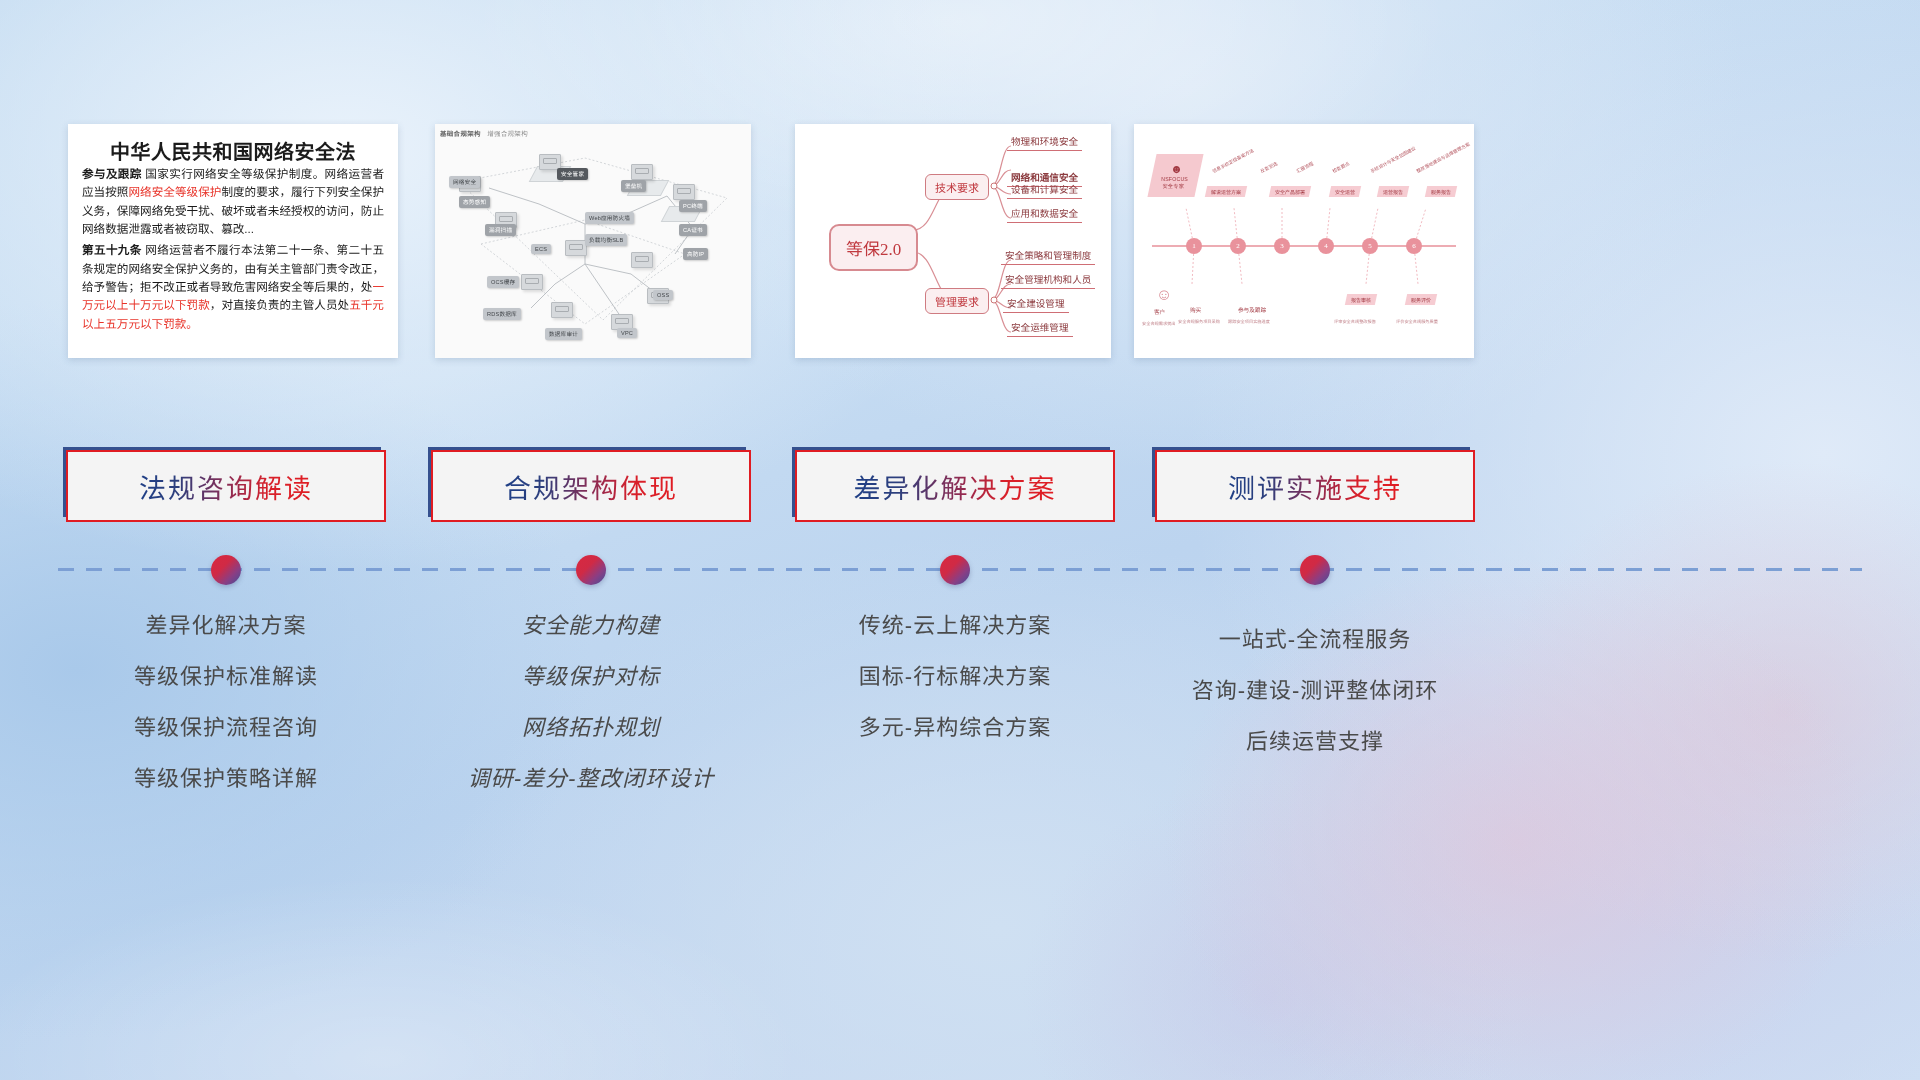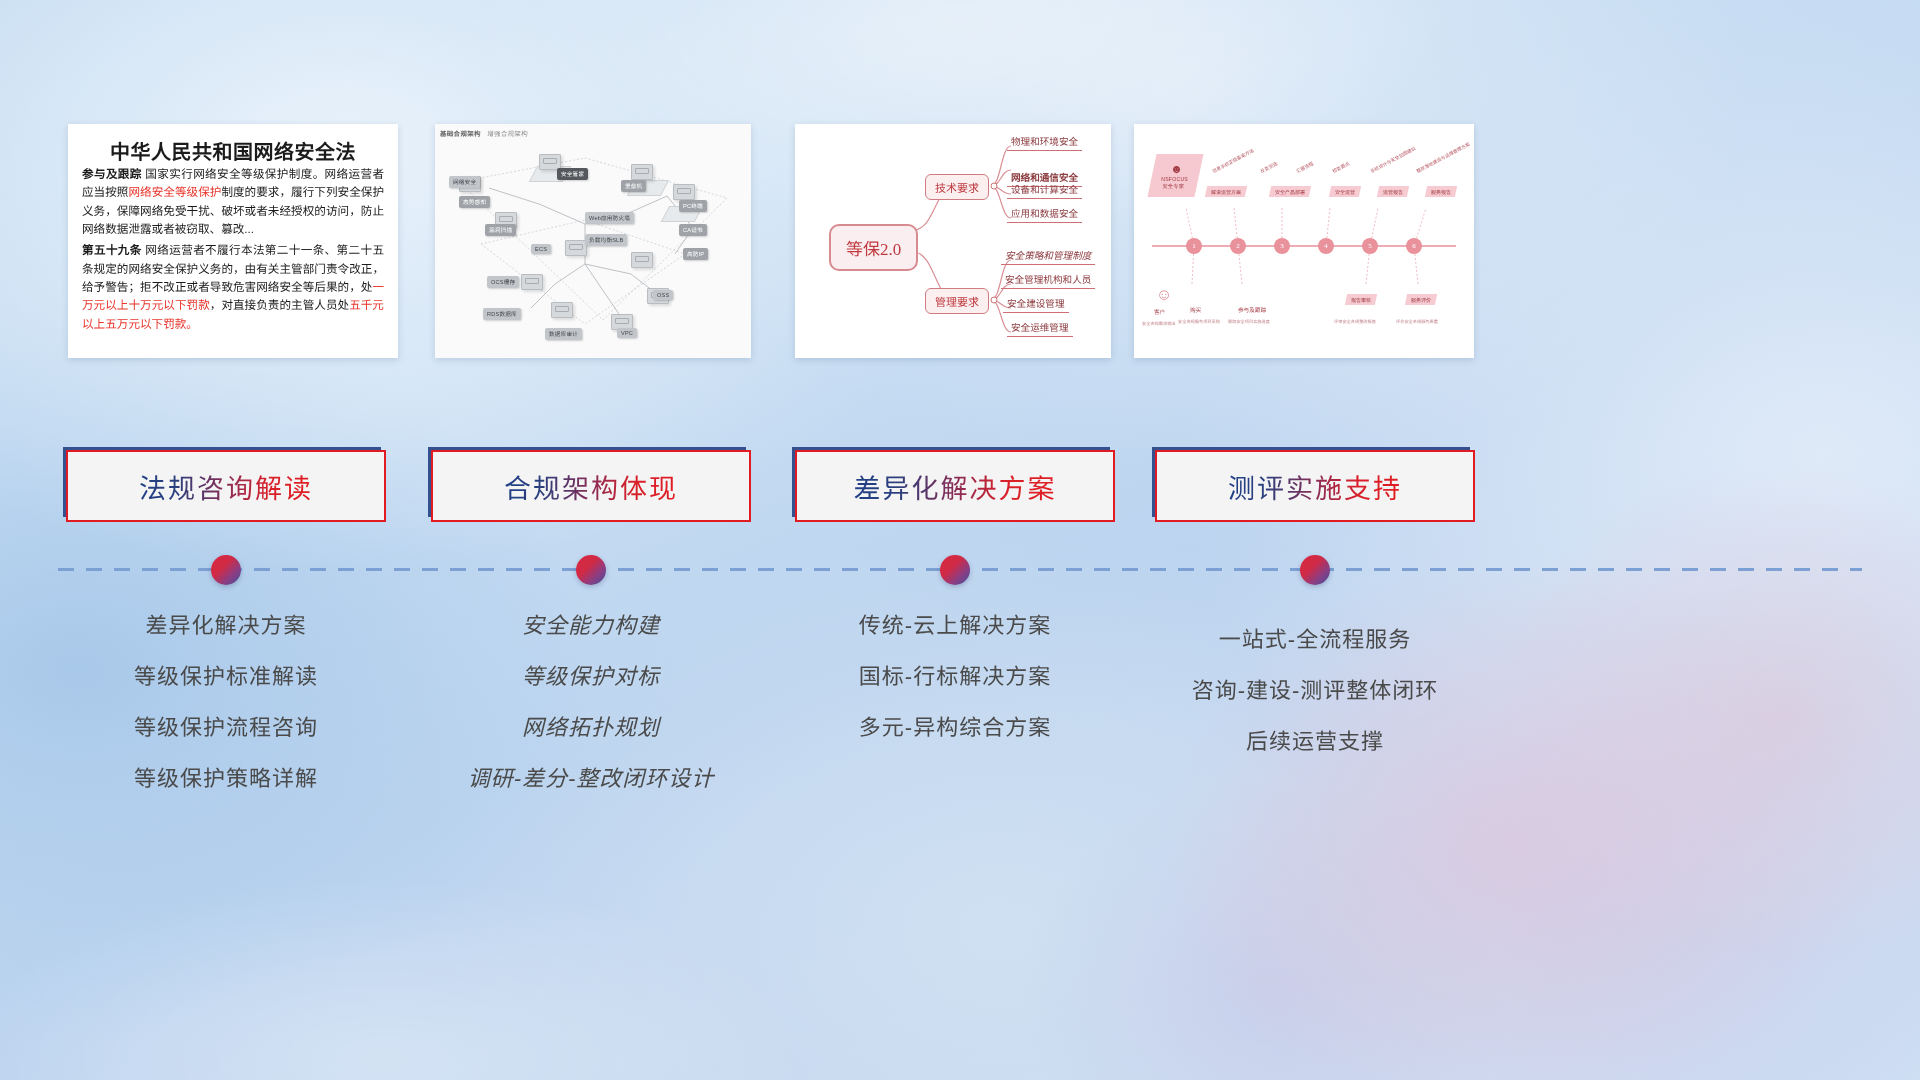--- a/index.html
+++ b/index.html
@@ -288,21 +288,21 @@
         <div class="mroot" style="left:22px; top:100px;margin-left:12px;">等保2.0</div>
 
         <div class="mnode" style="left:130px; top:50px;text-align:right;">技术要求</div>
         <div class="mnode" style="left:130px; top:164px;">管理要求</div>
 
         <div class="mleaf" style="left:212px; top:10px;">物理和环境安全</div>
         <div class="mleaf" style="left:212px; top:46px;font-weight:bold;">网络和通信安全</div>
         <div class="mleaf" style="left:212px; top:58px;">设备和计算安全</div>
         <div class="mleaf" style="left:212px; top:82px;">应用和数据安全</div>
 
-        <div class="mleaf" style="left:206px; top:124px;font-style:italic;">安全策略和管理制度</div>
+        <div class="mleaf" style="left:206px; top:124px;">安全策略和管理制度</div>
         <div class="mleaf" style="left:206px; top:148px;">安全管理机构和人员</div>
         <div class="mleaf" style="left:208px; top:172px;">安全建设管理</div>
         <div class="mleaf" style="left:212px; top:196px;">安全运维管理</div>
       </div>
     </div>
 
     <div class="card c4">
       <div class="road">
         <svg width="340" height="234" viewBox="0 0 340 234">
           <line x1="18" y1="122" x2="322" y2="122" stroke="#e7909a" stroke-width="1.4"></line>

